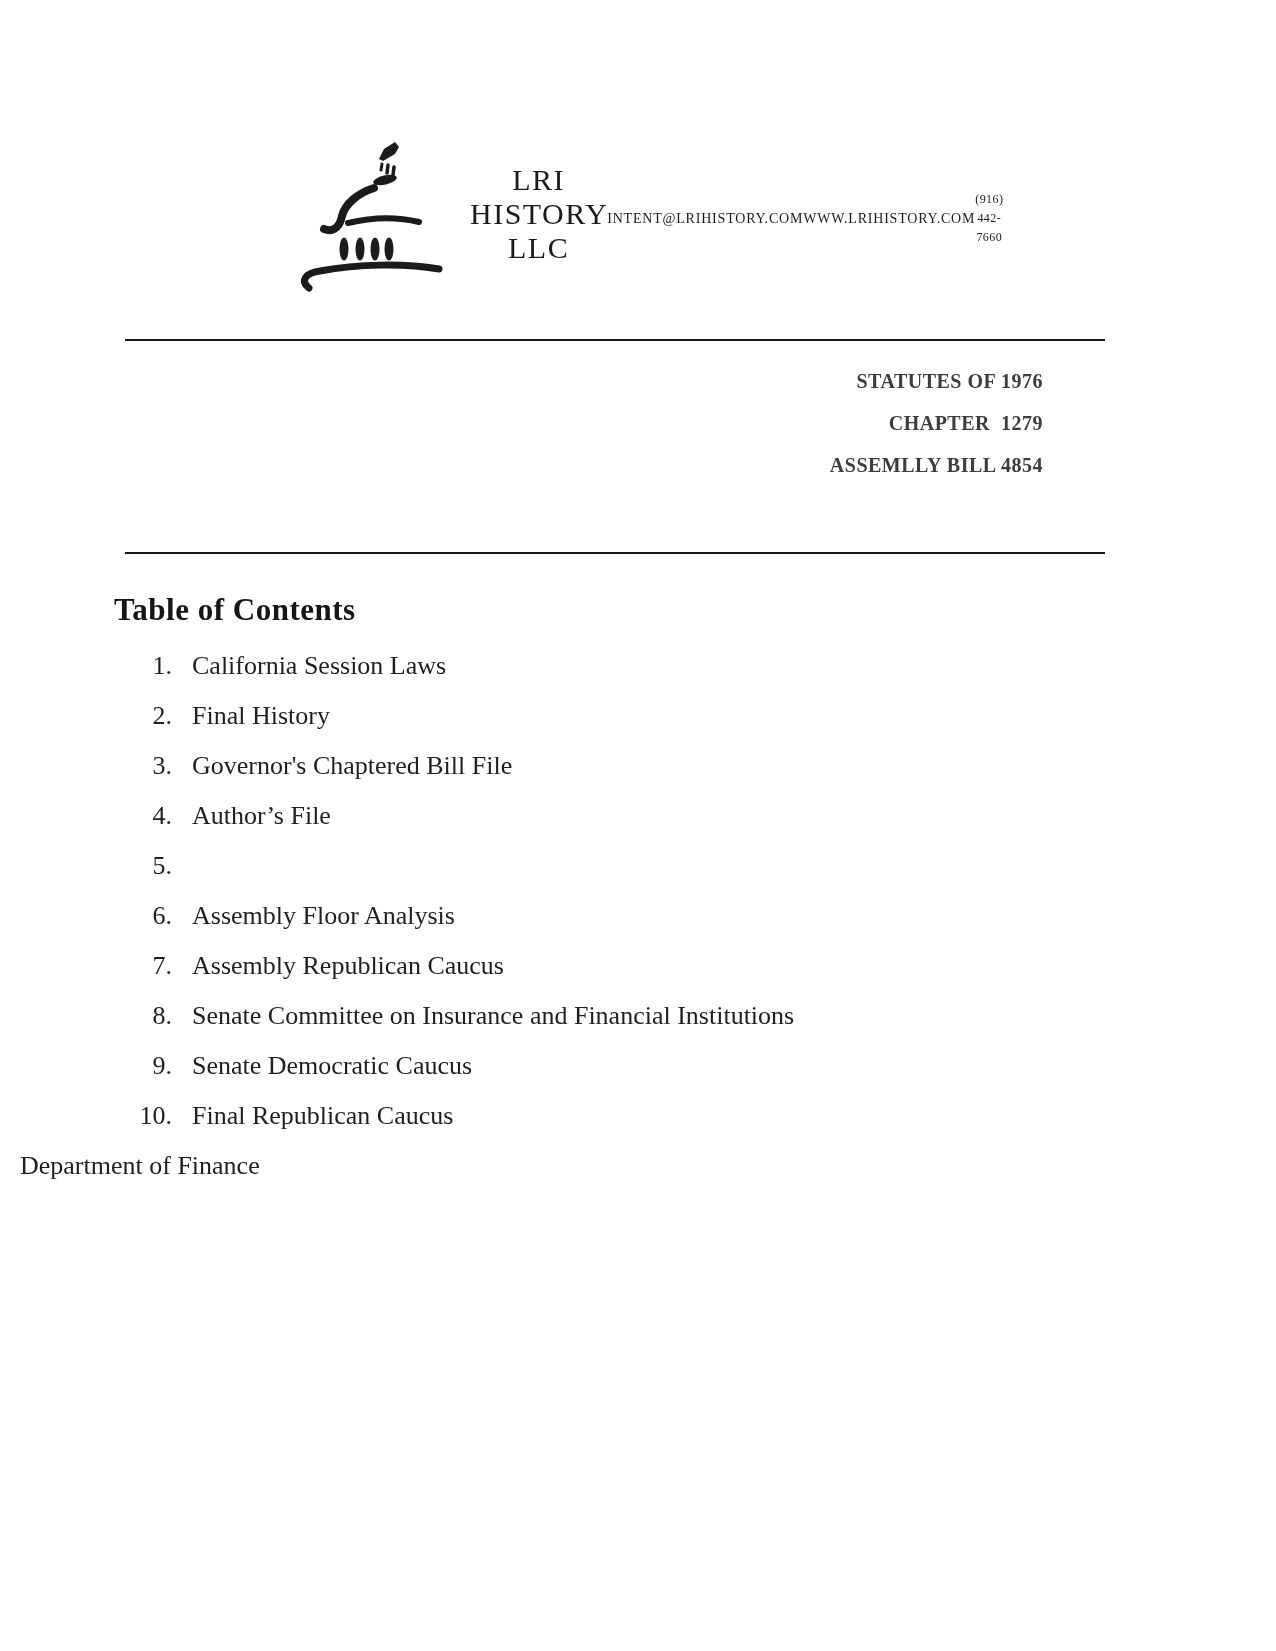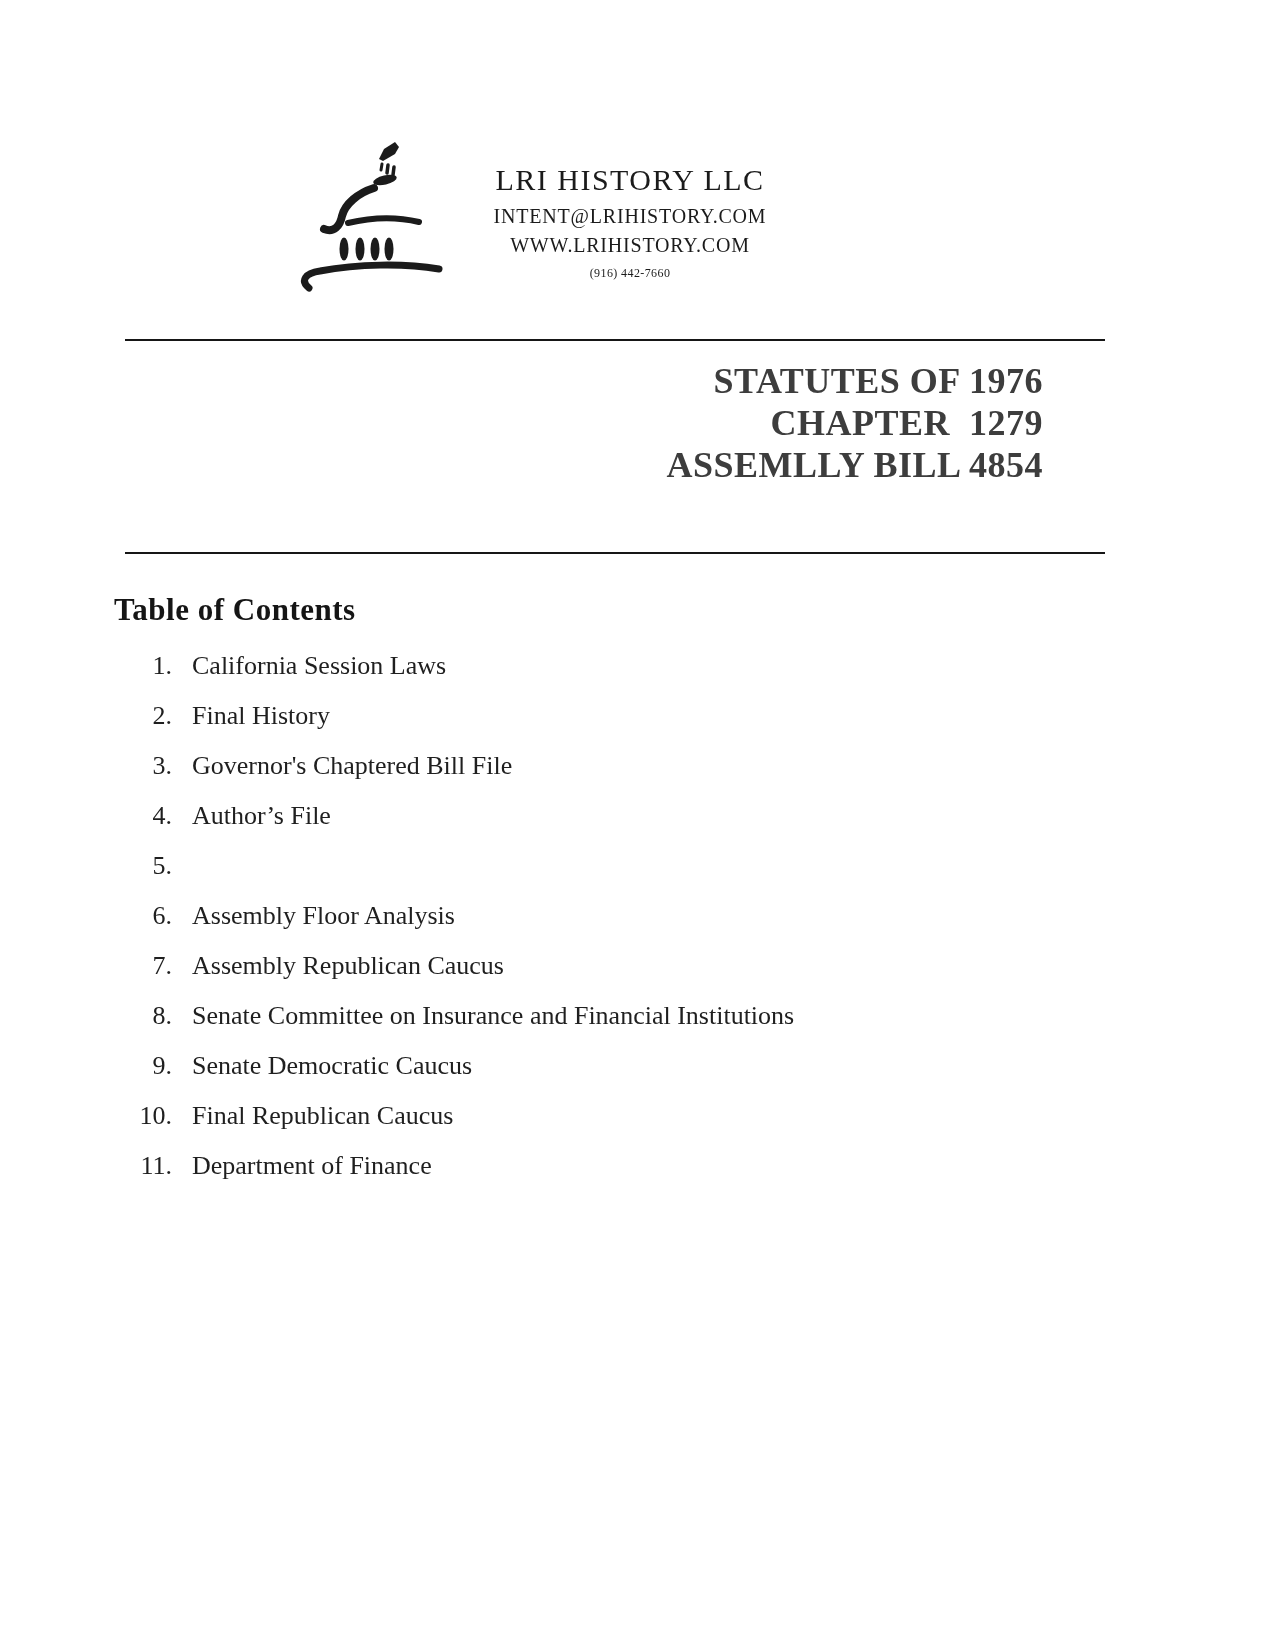--- a/index.html
+++ b/index.html
@@ -12,42 +12,42 @@
     overflow: hidden;
   }
   .page { position: absolute; inset: 0; background: #ffffff; }
 
   
   .logo-wrap { position: absolute; left: 298px; top: 134px; width: 152px; height: 162px; }
   .logo-wrap svg { width: 100%; height: 100%; }
 
   .header-text {
     position: absolute; left: 470px; top: 163px; width: 320px;
-    display: flex; flex-direction: column; align-items: center; text-align: center;
+    display: flex; flex-direction: row; align-items: center; text-align: center;
   }
   .company-name {
     font-size: 30px; line-height: 34px; letter-spacing: 1.5px; color: #1b1b1b;
   }
   .company-contact {
-    font-size: 20px; line-height: 20px; letter-spacing: 0.8px; margin-top: 9px; color: #1b1b1b;
+    font-size: 14px; line-height: 20px; letter-spacing: 0.8px; margin-top: 9px; color: #1b1b1b;
   }
   .company-phone {
     font-size: 12px; line-height: 19px; letter-spacing: 0.4px; margin-top: 9px; color: #1b1b1b;
   }
 
   
   .rule { position: absolute; left: 125px; width: 980px; height: 2px; background: #161616; }
   .rule-top { top: 339px; }
   .rule-bottom { top: 552px; }
 
   
   .case-block {
     position: absolute; top: 360px; right: 233px;
     text-align: right; font-weight: bold; color: #3d3d3d;
-    font-size: 36px; line-height: 42px; letter-spacing: 0.5px;
+    font-size: 20px; line-height: 42px; letter-spacing: 0.5px;
   }
   .case-block div { white-space: pre; }
 
   
   .toc-heading {
     position: absolute; left: 114px; top: 575px;
     font-size: 31px; font-weight: bold; letter-spacing: 0.5px; color: #151515; margin-top: 17px;
   }
   .toc-list { position: absolute; left: 0; top: 641px; width: 1100px; }
   .toc-row { display: flex; height: 50px; line-height: 50px; font-size: 26px; color: #1f1f1f; }
@@ -136,18 +136,17 @@
     </div>
     <div class="toc-row">
       <span class="toc-num">9.</span>
       <span class="toc-label">Senate Democratic Caucus</span>
     </div>
     <div class="toc-row">
       <span class="toc-num">10.</span>
       <span class="toc-label">Final Republican Caucus</span>
     </div>
     <div class="toc-row">
-      <span class="toc-num">11.</span>
       <span class="toc-label">Department of Finance</span>
     </div>
   </div>
 
 </div>
 
 </body></html>

